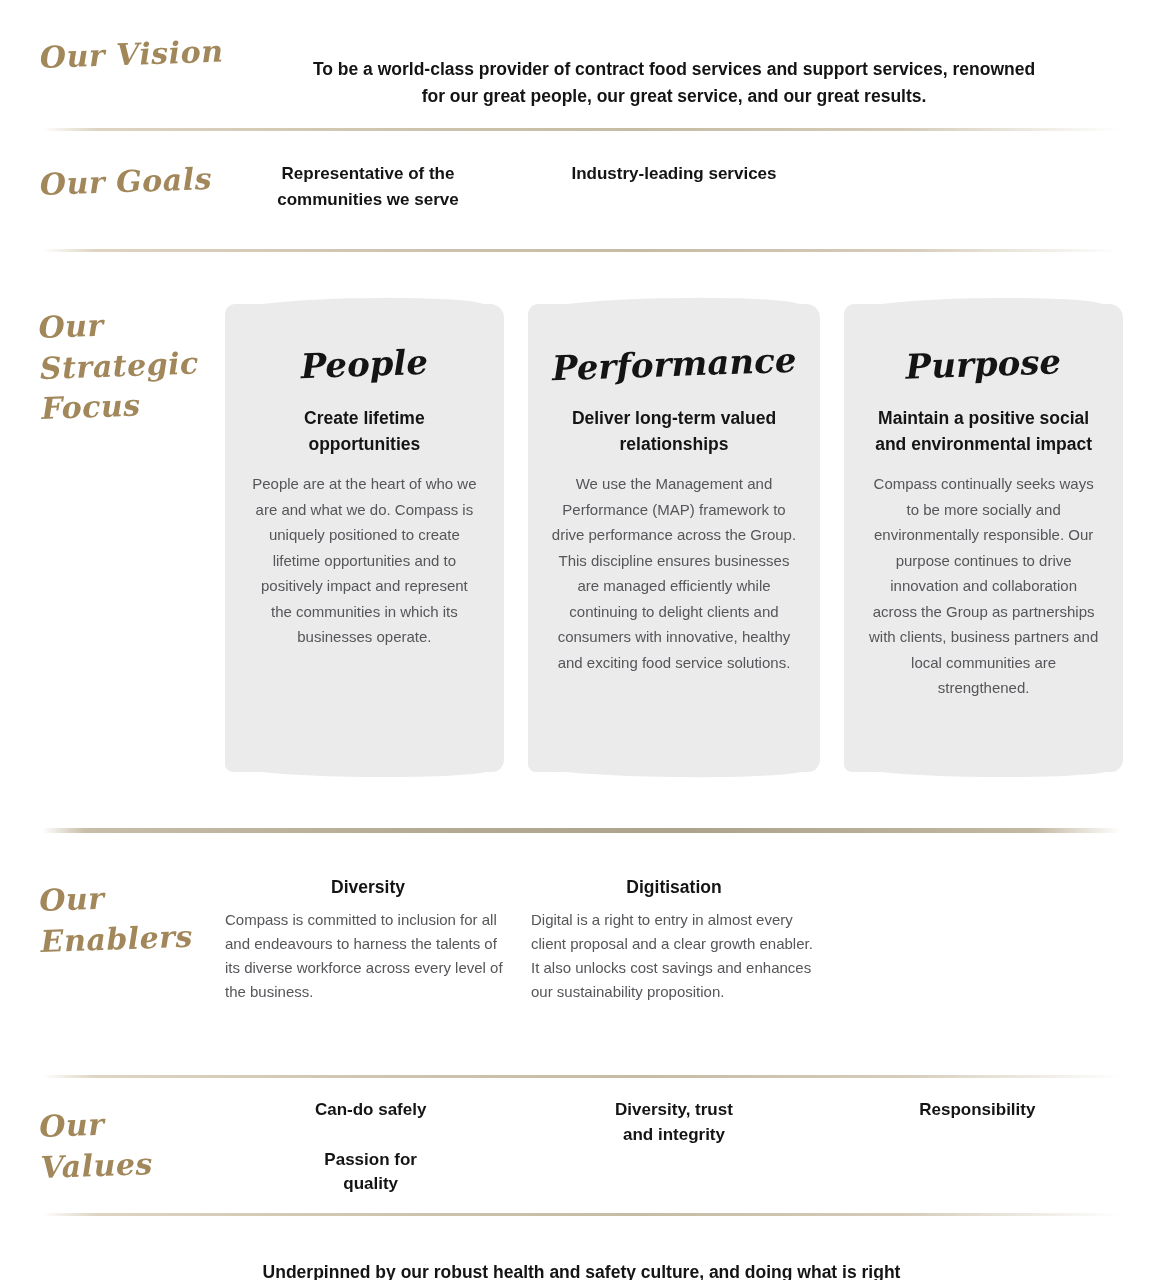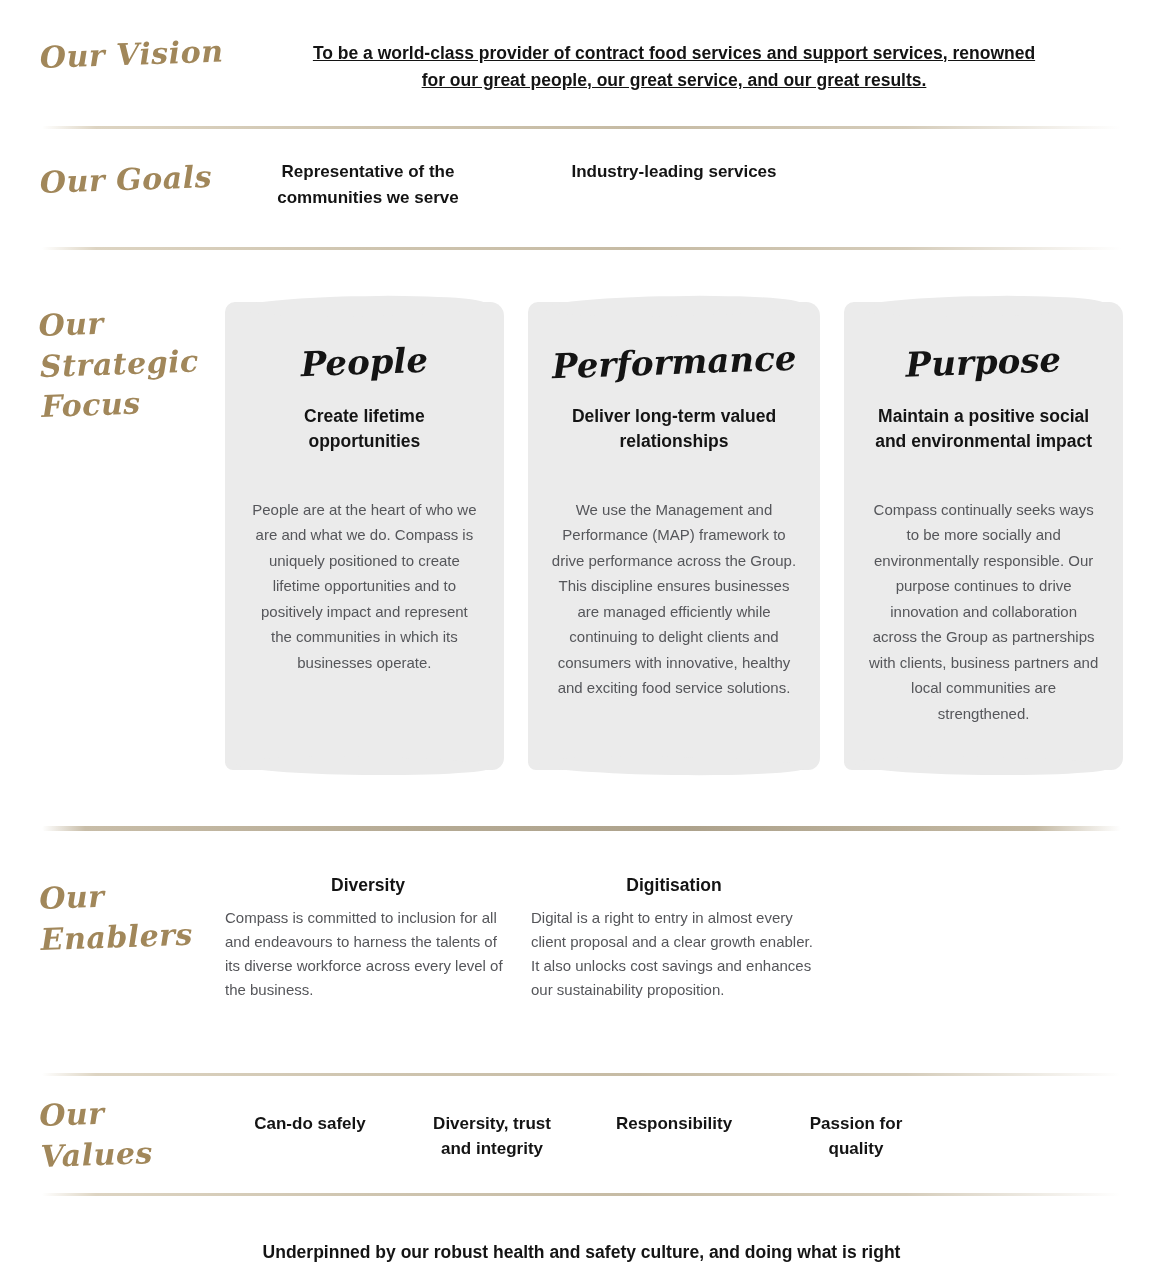--- a/index.html
+++ b/index.html
@@ -54,22 +54,21 @@
   }
 
   
   .vision-row { min-height: 74px; }
   .vision-text {
     font-weight: 700;
     font-size: 17.5px;
     line-height: 1.55;
     text-align: center;
     max-width: 740px;
-    margin: 6px auto 0 auto;
-    text-decoration: underline;
+    margin: 22px auto 0 auto;
   }
   .d1 { margin-top: 18px; }
 
   
   .goals-row { margin-top: 30px; min-height: 66px; }
   .three-cols {
     display: grid;
     grid-template-columns: repeat(3, 1fr);
     column-gap: 20px;
   }
@@ -132,21 +131,21 @@
     line-height: 1.45;
     text-align: center;
     margin: 22px auto 0 auto;
     max-width: 250px;
   }
   .card-body {
     font-size: 15px;
     line-height: 1.7;
     color: #55565a;
     text-align: center;
-    margin: 42px auto 0 auto;
+    margin: 14px auto 0 auto;
     max-width: 250px;
   }
   .d3 { margin-top: 56px; }
 
   
   .enablers-row { margin-top: 44px; min-height: 158px; }
   .enabler-title {
     font-weight: 700;
     font-size: 17.5px;
     text-align: center;
@@ -159,21 +158,21 @@
     margin: 10px auto 0 auto;
     max-width: 290px;
   }
   .d4 { margin-top: 40px; }
 
   
   .values-row { margin-top: 20px; min-height: 64px; align-items: center; }
   .values-row .label-cell { padding-top: 0; }
   .five-cols {
     display: grid;
-    grid-template-columns: repeat(5, 1fr);
+    grid-template-columns: repeat(3, 1fr);
     column-gap: 12px;
     align-items: start;
   }
   .value-item {
     font-weight: 700;
     font-size: 17px;
     line-height: 1.45;
     text-align: center;
     max-width: 150px;
     margin: 0 auto;

